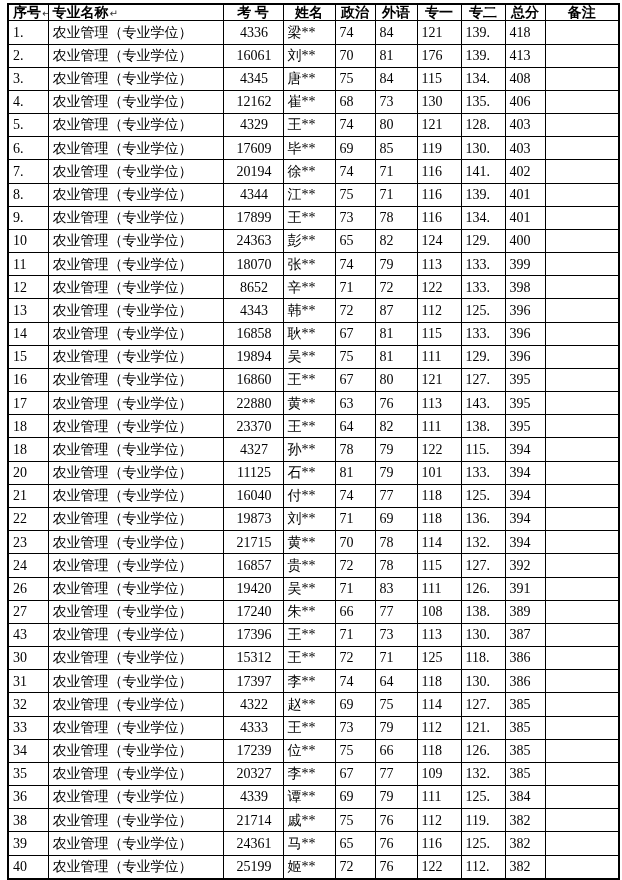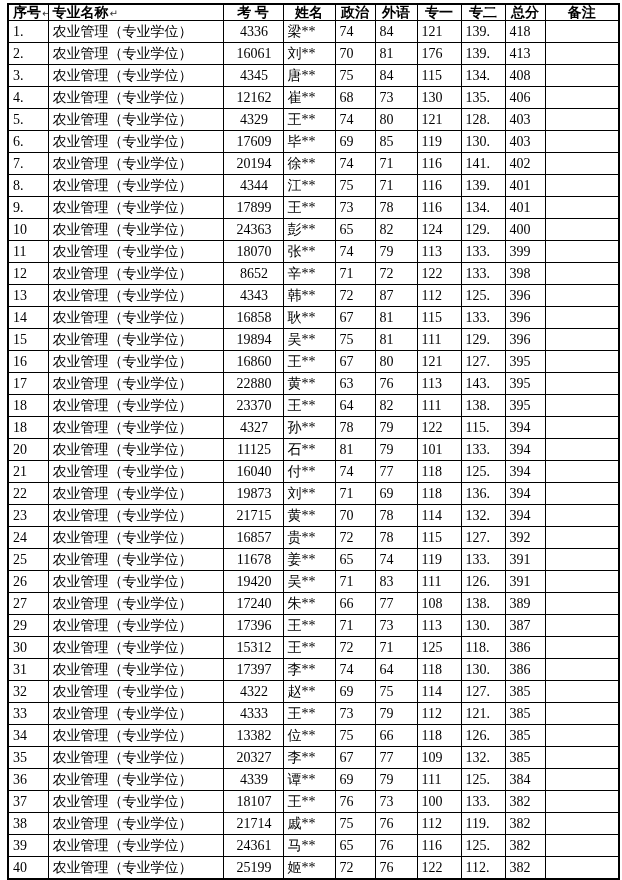--- a/index.html
+++ b/index.html
@@ -370,32 +370,20 @@
           <td class="center">16857</td>
           <td>贵**</td>
           <td>72</td>
           <td>78</td>
           <td>115</td>
           <td>127.</td>
           <td>392</td>
           <td></td>
         </tr>
         <tr>
-          <td>25</td>
-          <td>农业管理（专业学位）</td>
-          <td class="center">11678</td>
-          <td>姜**</td>
-          <td>65</td>
-          <td>74</td>
-          <td>119</td>
-          <td>133.</td>
-          <td>391</td>
-          <td></td>
-        </tr>
-        <tr>
           <td>26</td>
           <td>农业管理（专业学位）</td>
           <td class="center">19420</td>
           <td>吴**</td>
           <td>71</td>
           <td>83</td>
           <td>111</td>
           <td>126.</td>
           <td>391</td>
           <td></td>
@@ -406,21 +394,21 @@
           <td class="center">17240</td>
           <td>朱**</td>
           <td>66</td>
           <td>77</td>
           <td>108</td>
           <td>138.</td>
           <td>389</td>
           <td></td>
         </tr>
         <tr>
-          <td>29</td>
+          <td>43</td>
           <td>农业管理（专业学位）</td>
           <td class="center">17396</td>
           <td>王**</td>
           <td>71</td>
           <td>73</td>
           <td>113</td>
           <td>130.</td>
           <td>387</td>
           <td></td>
         </tr>
@@ -468,21 +456,21 @@
           <td>73</td>
           <td>79</td>
           <td>112</td>
           <td>121.</td>
           <td>385</td>
           <td></td>
         </tr>
         <tr>
           <td>34</td>
           <td>农业管理（专业学位）</td>
-          <td class="center">13382</td>
+          <td class="center">17239</td>
           <td>位**</td>
           <td>75</td>
           <td>66</td>
           <td>118</td>
           <td>126.</td>
           <td>385</td>
           <td></td>
         </tr>
         <tr>
           <td>35</td>
@@ -502,32 +490,20 @@
           <td class="center">4339</td>
           <td>谭**</td>
           <td>69</td>
           <td>79</td>
           <td>111</td>
           <td>125.</td>
           <td>384</td>
           <td></td>
         </tr>
         <tr>
-          <td>37</td>
-          <td>农业管理（专业学位）</td>
-          <td class="center">18107</td>
-          <td>王**</td>
-          <td>76</td>
-          <td>73</td>
-          <td>100</td>
-          <td>133.</td>
-          <td>382</td>
-          <td></td>
-        </tr>
-        <tr>
           <td>38</td>
           <td>农业管理（专业学位）</td>
           <td class="center">21714</td>
           <td>戚**</td>
           <td>75</td>
           <td>76</td>
           <td>112</td>
           <td>119.</td>
           <td>382</td>
           <td></td>

